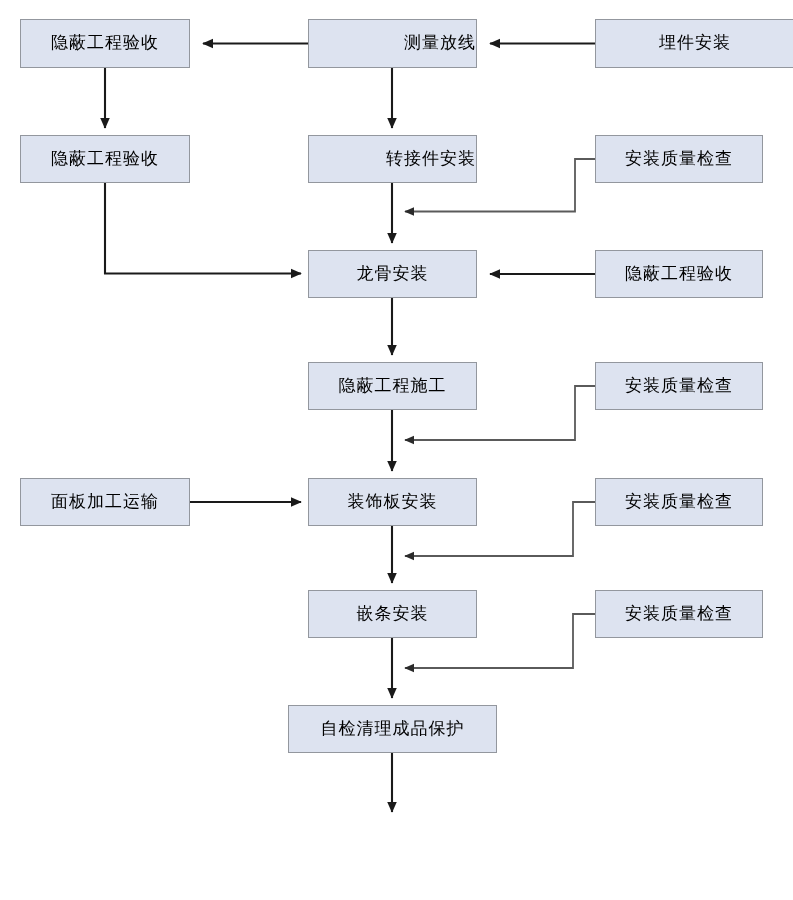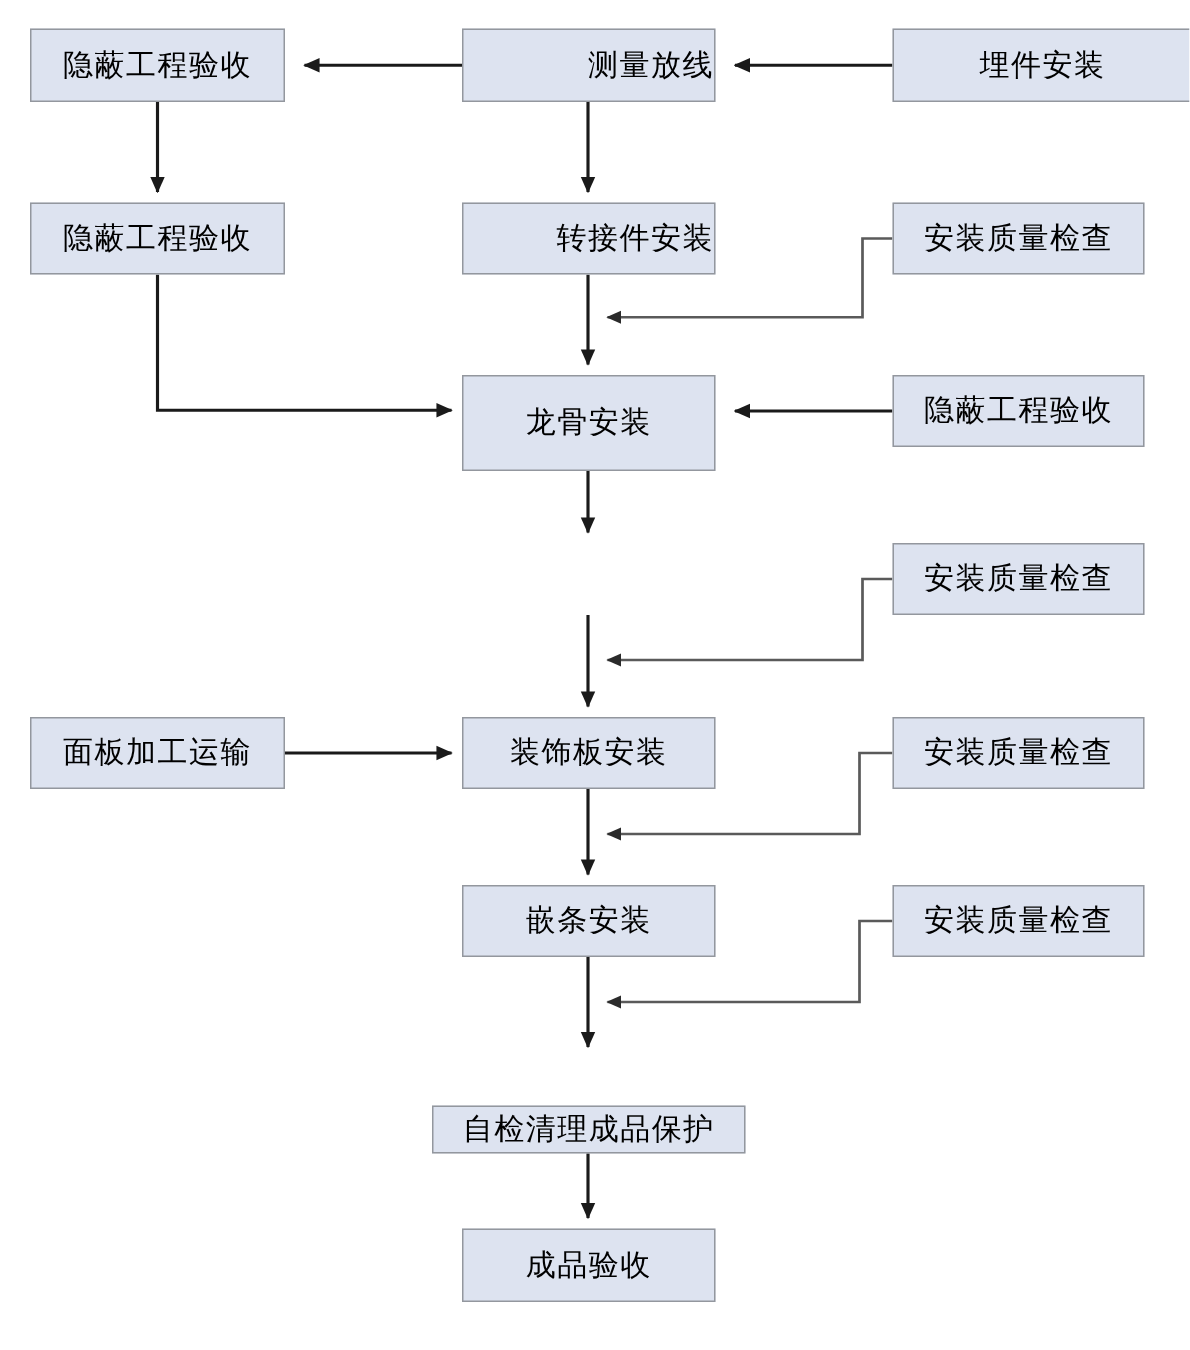--- a/index.html
+++ b/index.html
@@ -35,21 +35,21 @@
   }
   .node {
     position: absolute;
     box-sizing: border-box;
     background: #dde3f0;
     border: 1px solid #93979e;
     display: flex;
     align-items: center;
     justify-content: center;
     color: #000000;
-    font-size: 20px;
+    font-size: 17px;
     letter-spacing: 1px;
     white-space: nowrap;
     line-height: 1;
   }
   .node-label {
     display: block;
     transform: translateY(-1px);
   }
 </style>
 </head>
@@ -121,28 +121,31 @@
     </div>
 
     <div class="node" style="left:308px; top:135px; width:169px; height:48px;justify-content:flex-end;">
       <span class="node-label">转接件安装</span>
     </div>
 
     <div class="node" style="left:595px; top:135px; width:168px; height:48px;">
       <span class="node-label">安装质量检查</span>
     </div>
 
-    <div class="node" style="left:308px; top:250px; width:169px; height:64px;">
+    <div class="node" style="left:308px; top:250px; width:169px; height:48px;">
       <span class="node-label">龙骨安装</span>
     </div>
 
     <div class="node" style="left:595px; top:250px; width:168px; height:48px;">
       <span class="node-label">隐蔽工程验收</span>
     </div>
 
+    <div class="node" style="left:308px; top:362px; width:169px; height:48px;">
+      <span class="node-label">隐蔽工程施工</span>
+    </div>
 
     <div class="node" style="left:595px; top:362px; width:168px; height:48px;">
       <span class="node-label">安装质量检查</span>
     </div>
 
     <div class="node" style="left:308px; top:478px; width:169px; height:48px;">
       <span class="node-label">装饰板安装</span>
     </div>
 
     <div class="node" style="left:20px; top:478px; width:170px; height:48px;">
@@ -154,22 +157,19 @@
     </div>
 
     <div class="node" style="left:308px; top:590px; width:169px; height:48px;align-items:center;">
       <span class="node-label">嵌条安装</span>
     </div>
 
     <div class="node" style="left:595px; top:590px; width:168px; height:48px;">
       <span class="node-label">安装质量检查</span>
     </div>
 
-    <div class="node" style="left:288px; top:705px; width:209px; height:32px;margin-top:32px;">
+    <div class="node" style="left:288px; top:705px; width:209px; height:48px;">
       <span class="node-label">自检清理成品保护</span>
     </div>
 
-    <div class="node" style="left:308px; top:819px; width:169px; height:49px;">
-      <span class="node-label">成品验收</span>
-    </div>
 
   </div>
 </div>
 
 </body></html>

